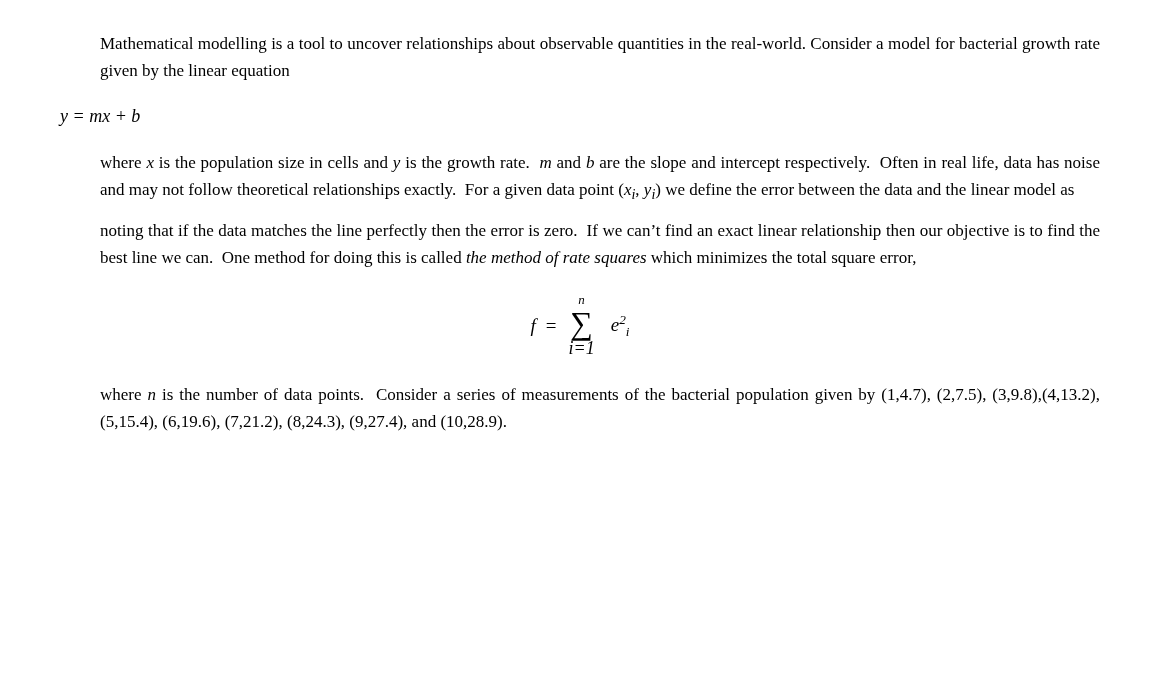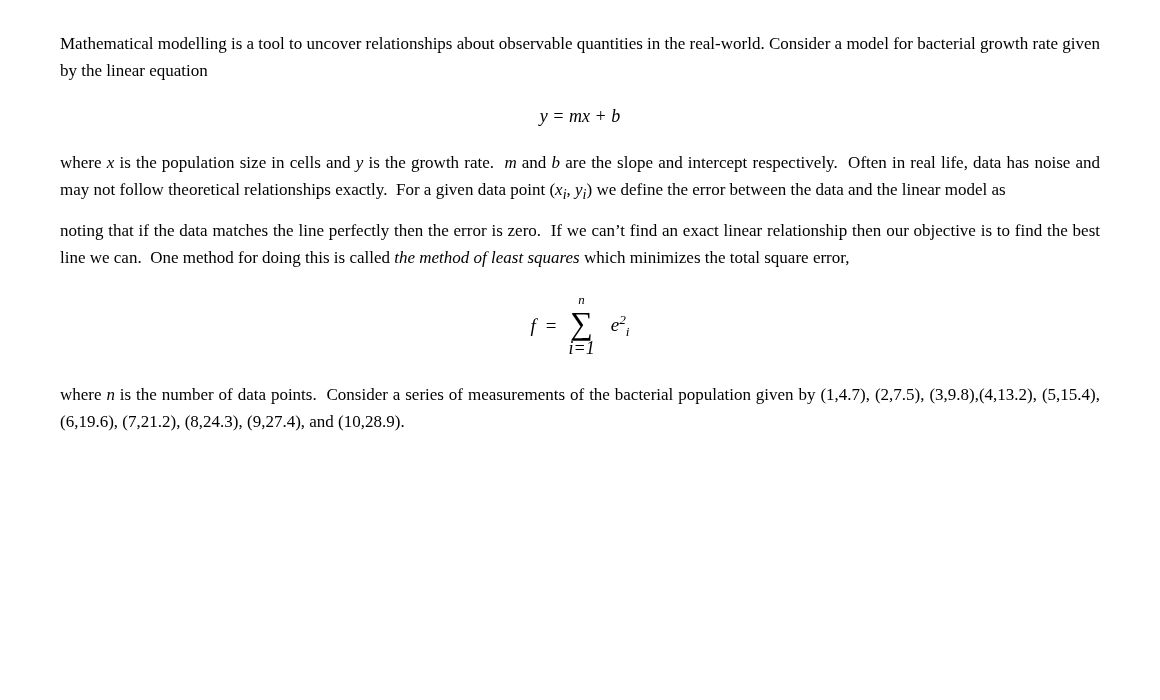--- a/index.html
+++ b/index.html
@@ -22,24 +22,25 @@
     .content {
       max-width: 1040px;
       margin: 0 auto;
     }
 
     p {
       text-align: justify;
       margin-bottom: 0.6em;
       hyphens: auto;
       text-justify: inter-word;
+      margin-left: 40px;
     }
 
     .math-block {
-      text-align: center;
+      text-align: left;
       margin: 18px 0 18px 0;
       font-style: italic;
       font-size: 18px;
     }
 
     .math-inline {
       font-style: italic;
     }
 
     .italic-phrase {
@@ -99,21 +100,21 @@
       <i>y</i> = <i>mx</i> + <i>b</i>
     </span>
   </div>
 
   <p>
     where <span class="math-inline"><i>x</i></span> is the population size in cells and <span class="math-inline"><i>y</i></span> is the growth rate.&nbsp; <span class="math-inline"><i>m</i></span> and <span class="math-inline"><i>b</i></span> are the slope and intercept respectively.&nbsp; Often in real life, data has noise and may not follow theoretical relationships exactly.&nbsp; For a given data point (<i>x</i><sub><i>i</i></sub>, <i>y</i><sub><i>i</i></sub>) we define the error between the data and the linear model as
   </p>
 
 
   <p>
-    noting that if the data matches the line perfectly then the error is zero.&nbsp; If we can’t find an exact linear relationship then our objective is to find the best line we can.&nbsp; One method for doing this is called <span class="italic-phrase"><em>the method of least squares</em></span> which minimizes the total square error,
+    noting that if the data matches the line perfectly then the error is zero.&nbsp; If we can’t find an exact linear relationship then our objective is to find the best line we can.&nbsp; One method for doing this is called <span class="italic-phrase"><em>the method of rate squares</em></span> which minimizes the total square error,
   </p>
 
   <div class="math-eq-block">
     <span style="font-style:italic; font-size:19px;"><i>f</i></span>
     <span style="font-style:normal; font-size:19px; margin: 0 6px;">=</span>
     <span class="summation">
       <span class="sum-top"><i>n</i></span>
       <span class="sum-symbol">∑</span>
       <span class="sum-bottom"><i>i</i>=1</span>
     </span>

